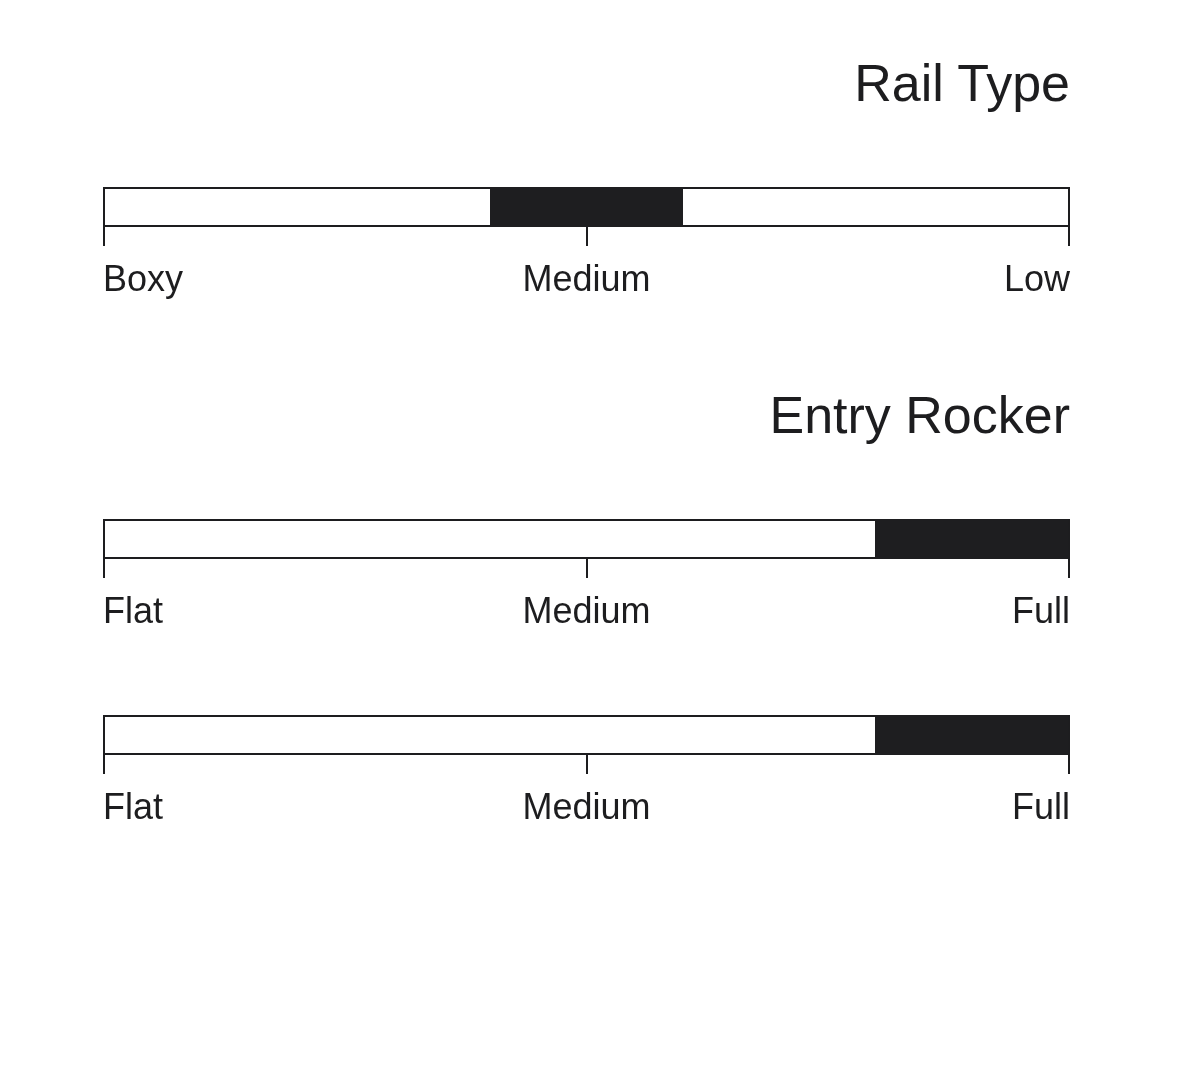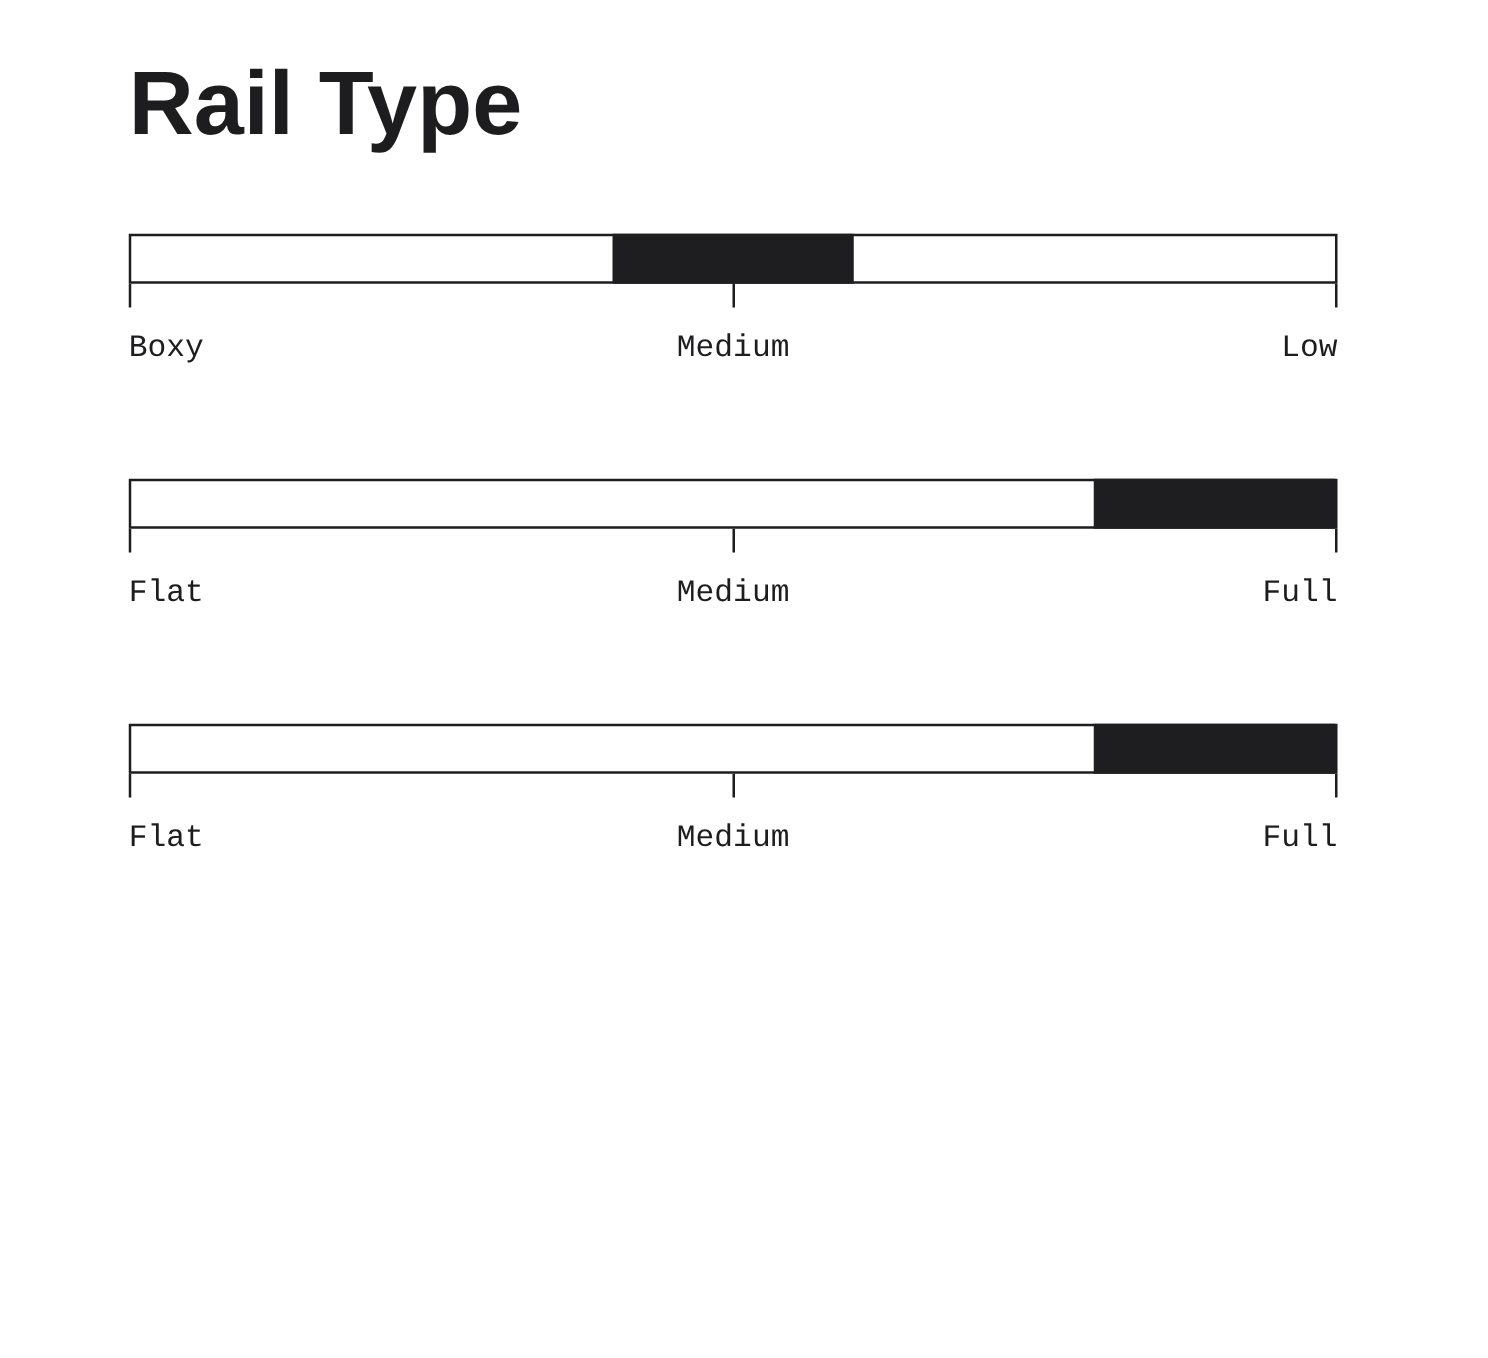--- a/index.html
+++ b/index.html
@@ -18,24 +18,24 @@
     box-sizing: border-box;
     margin-left: 103px;
     width: 967px;
     padding-top: 51px;
   }
   .spec {
     margin-bottom: 88px;
   }
   .spec-title {
     margin: 0 0 72px 0;
-    font-size: 72px;
+    font-size: 52px;
     line-height: 64px;
-    font-weight: bold;
-    text-align: left;
+    font-weight: normal;
+    text-align: right;
     letter-spacing: 0;
     color: #1d1d1f;
   }
   .track {
     position: relative;
     box-sizing: border-box;
     height: 40px;
     border: 2px solid #1d1d1f;
     background: #ffffff;
   }
@@ -56,24 +56,23 @@
     height: 19px;
     background: #1d1d1f;
   }
   .tick-left   { left: 0; }
   .tick-center { left: 50%; transform: translateX(-50%); }
   .tick-right  { right: 0; }
   .labels {
     position: relative;
     height: 32px;
     margin-top: 17px;
-    font-size: 25px;
+    font-size: 36px;
     line-height: 32px;
     color: #1d1d1f;
-    font-family: Liberation Mono, monospace;
   }
   .slider-label { position: absolute; top: 0; white-space: nowrap; }
   .label-left   { left: 0; }
   .label-center { left: 50%; transform: translateX(-50%); }
   .label-right  { right: 0; }
 </style>
 </head>
 <body>
 
 <main class="page">
@@ -89,20 +88,21 @@
       <span class="tick tick-right"></span>
     </div>
     <div class="labels">
       <span class="slider-label label-left">Boxy</span>
       <span class="slider-label label-center">Medium</span>
       <span class="slider-label label-right">Low</span>
     </div>
   </section>
 
   <section class="spec">
+    <h2 class="spec-title">Entry Rocker</h2>
     <div class="track">
       <div class="fill" style="left: 80%; width: 20%;"></div>
     </div>
     <div class="ticks">
       <span class="tick tick-left"></span>
       <span class="tick tick-center"></span>
       <span class="tick tick-right"></span>
     </div>
     <div class="labels">
       <span class="slider-label label-left">Flat</span>

